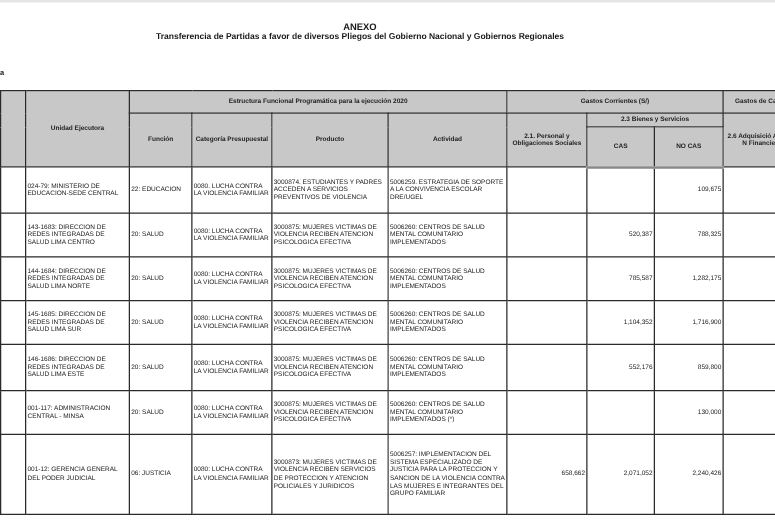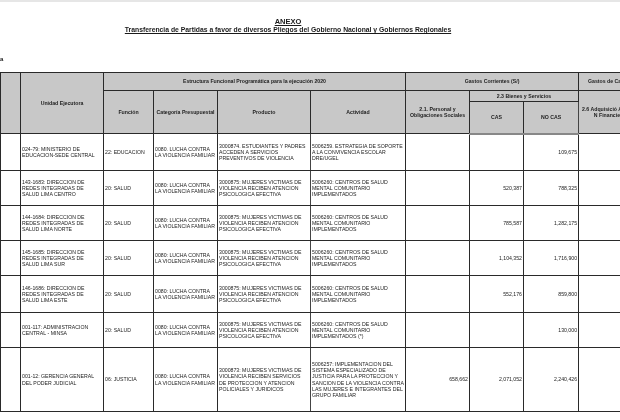--- a/index.html
+++ b/index.html
@@ -1,19 +1,19 @@
 <!DOCTYPE html>
 <html><head>
 <meta charset="utf-8">
 <style>
   html, body { margin: 0; padding: 0; background: #ffffff; }
   body { width: 620px; height: 420px; overflow: hidden; position: relative;
          font-family: "Liberation Sans", sans-serif; color: #1a1a1a; }
   .topline { position: absolute; left: 0; top: 0; width: 620px; height: 2px; background: #e6e6e6; }
-  .title { position: absolute; left: 0; width: 576px; text-align: center; font-weight: bold; text-decoration: underline; }
+  .title { position: absolute; left: 0; width: 576px; text-align: center; font-weight: bold; }
   .t1 { top: 17px; font-size: 7.5px; }
   .t2 { top: 26px; font-size: 6.8px; }
   .corner-a { position: absolute; left: 0; top: 56px; font-size: 6px; font-weight: bold; }
 
   table { position: absolute; left: 0; top: 72px; border-collapse: collapse; table-layout: fixed; width: 640px; }
   td, th { border: 0.8px solid #2a2a2a; padding: 0 1px; overflow: hidden; vertical-align: middle; }
   th { background: #c8c8c8; font-size: 5.2px; font-weight: bold; text-align: center; line-height: 6.4px; color: #222; }
   td { font-size: 5.2px; line-height: 6.1px; text-align: left; color: #222; }
   td.num { text-align: right; padding-right: 1px; }
   td.blank { background: #fff; }

